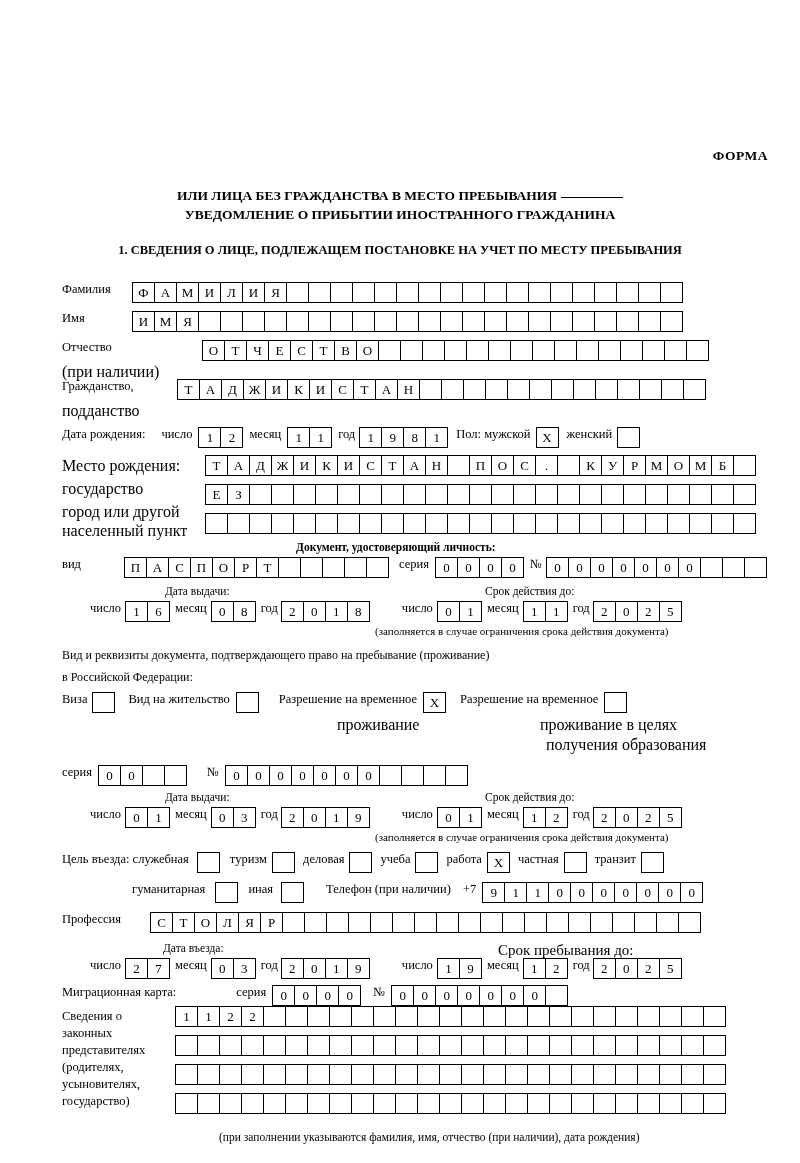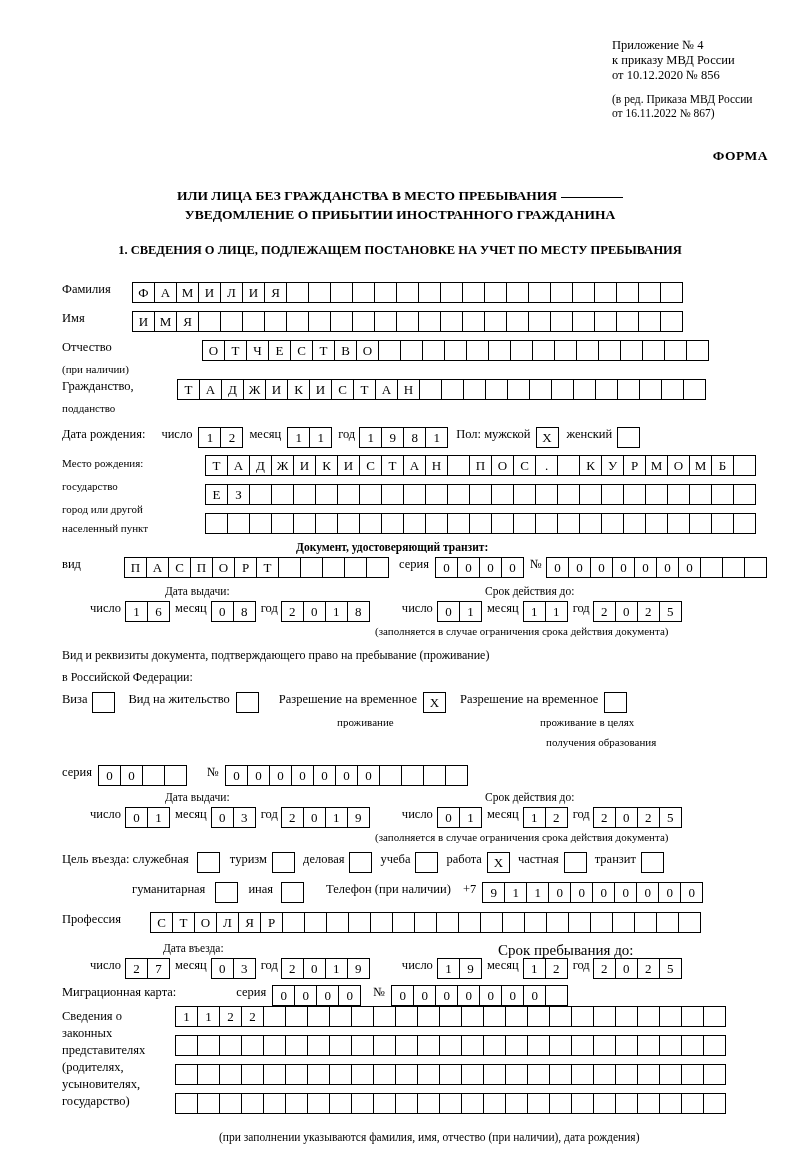--- a/index.html
+++ b/index.html
@@ -33,36 +33,29 @@
     font-size:13px;font-family:"Liberation Serif", serif;
     box-sizing:border-box;
     background:#fff;
   }
   .cell:first-child{margin-left:0;}
   .bold{font-weight:bold;}
 
   .onecell{width:23px;height:21px;border:1px solid #000;box-sizing:border-box;display:inline-flex;align-items:center;justify-content:center;font-size:13px;}
 
   .note{position:absolute;font-size:11px;}
-  .plain{position:absolute;font-size:11px;}
+  .plain{position:absolute;font-size:16px;}
 
   .stack{position:absolute;font-size:12.5px;line-height:17px;}
 </style>
 </head>
 <body>
 
 <div class="page">
 
-  <div class="hdr">
-    <div>Приложение № 4</div>
-    <div>к приказу МВД России</div>
-    <div>от 10.12.2020 № 856</div>
-    <div class="sub">(в ред. Приказа МВД России</div>
-    <div class="sub" style="margin-top:0">от 16.11.2022 № 867)</div>
-  </div>
 
   <div class="forma">ФОРМА</div>
 
   <div class="title">
     <span class="ln"><span>ИЛИ ЛИЦА БЕЗ ГРАЖДАНСТВА В МЕСТО ПРЕБЫВАНИЯ</span><span class="blank"></span></span>
     <span class="ln">УВЕДОМЛЕНИЕ О ПРИБЫТИИ ИНОСТРАННОГО ГРАЖДАНИНА</span>
   </div>
 
   <div class="section1">1. СВЕДЕНИЯ О ЛИЦЕ, ПОДЛЕЖАЩЕМ ПОСТАНОВКЕ НА УЧЕТ ПО МЕСТУ ПРЕБЫВАНИЯ</div>
 
@@ -300,21 +293,21 @@
         <span class="cell"></span>
         <span class="cell"></span>
         <span class="cell"></span>
         <span class="cell"></span>
         <span class="cell"></span>
         <span class="cell"></span>
         <span class="cell"></span>
       </span>
   </div>
 
-  <div class="plain bold" style="left:296px;top:541px;font-size:11.5px;">Документ, удостоверяющий транзит:</div>
+  <div class="plain bold" style="left:296px;top:541px;font-size:11.5px;">Документ, удостоверяющий личность:</div>
 
   <div class="row" style="left:62px;top:557px;">
     <span class="lbl" style="width:62px">вид</span>
     <span class="cells" id="idkind">
         <span class="cell">П</span>
         <span class="cell">А</span>
         <span class="cell">С</span>
         <span class="cell">П</span>
         <span class="cell">О</span>
         <span class="cell">Р</span>

